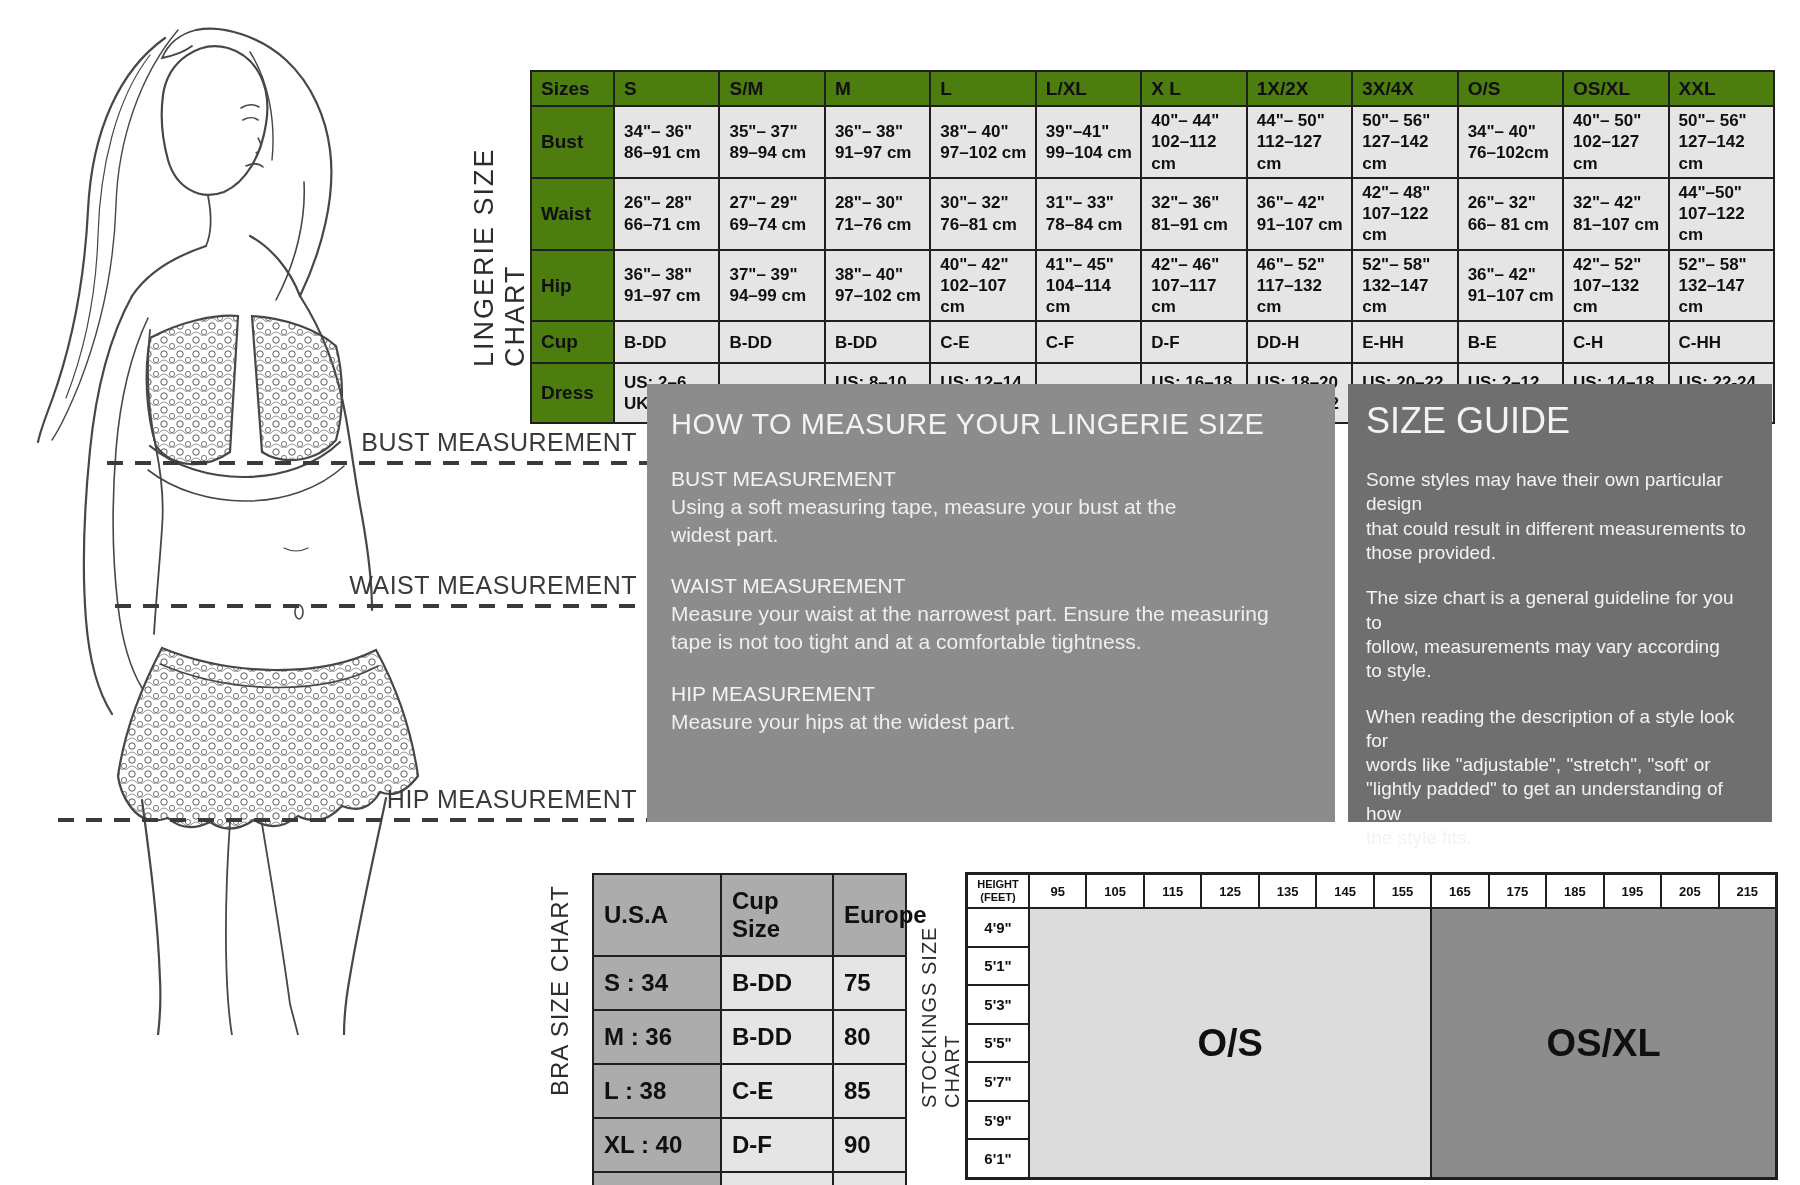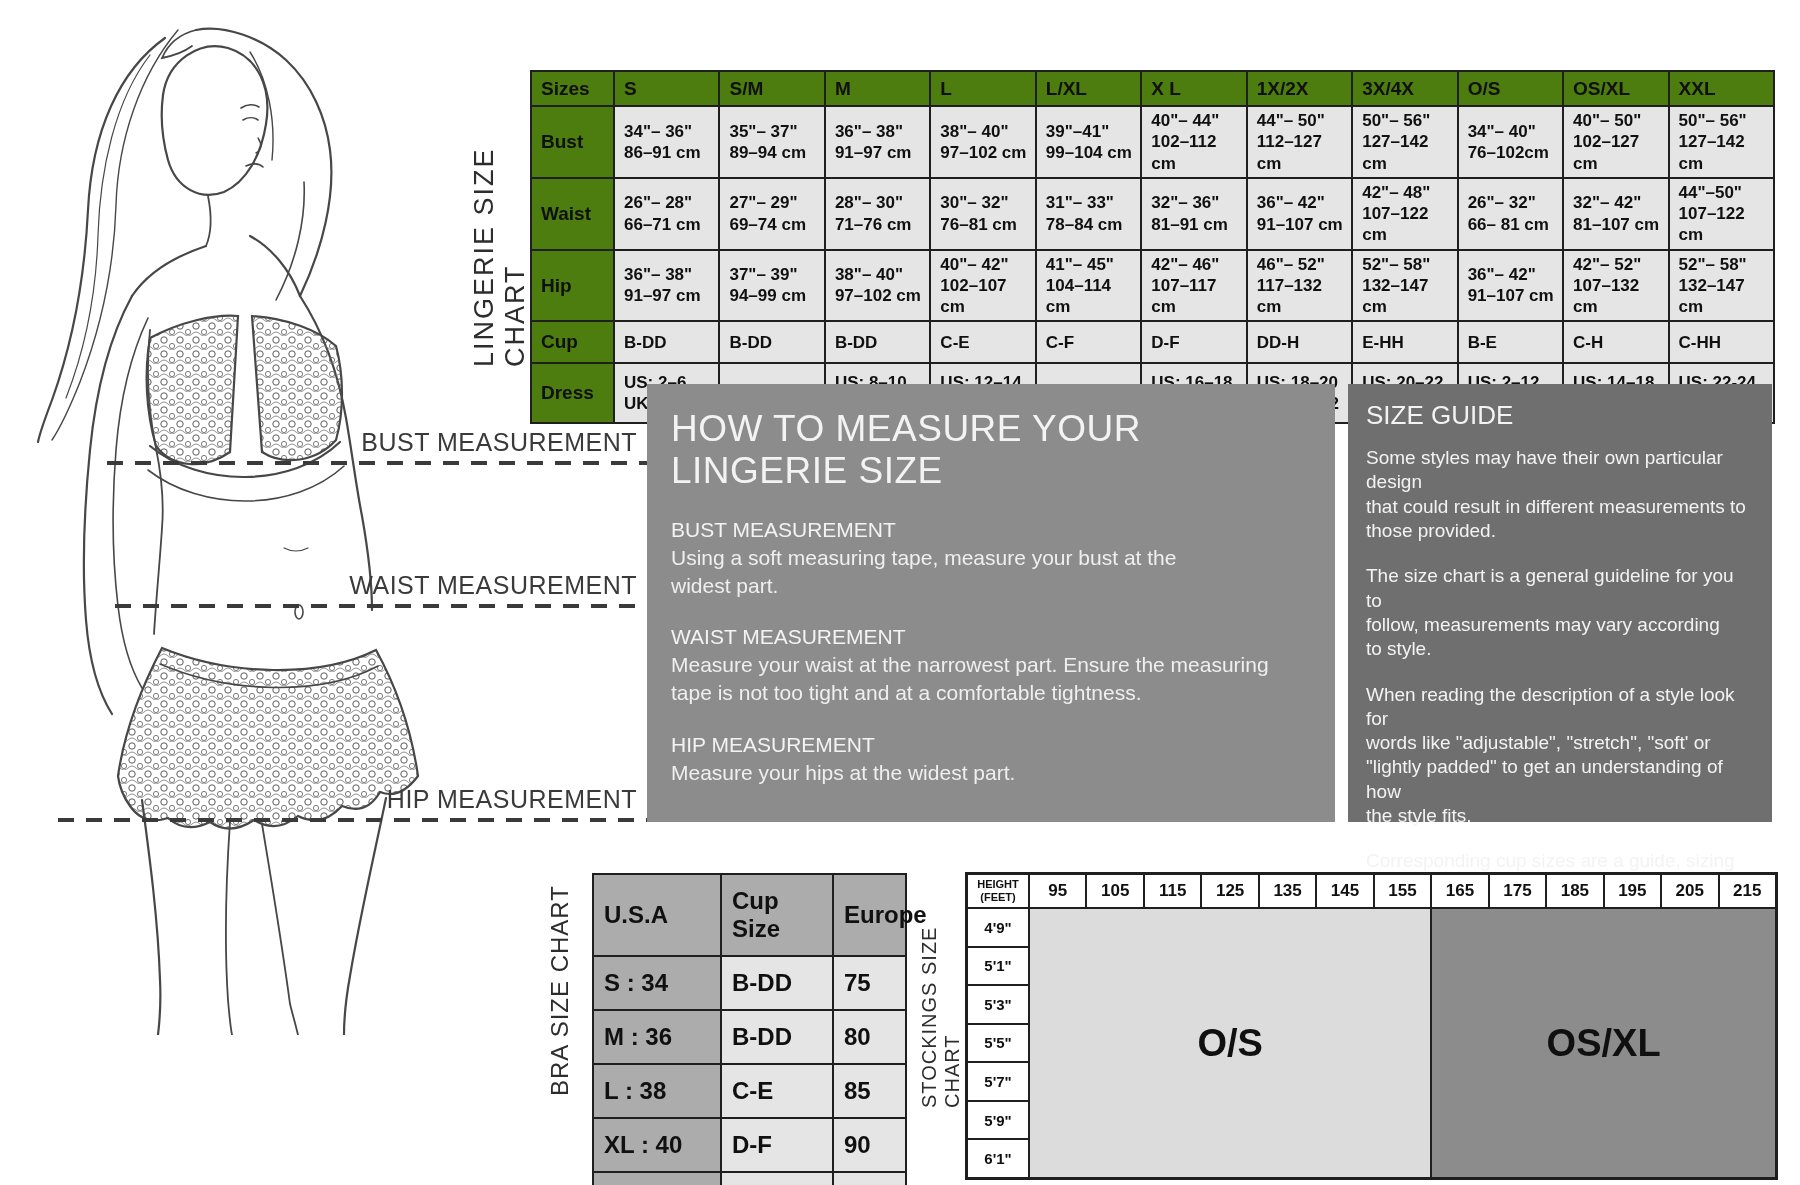--- a/index.html
+++ b/index.html
@@ -31,44 +31,44 @@
   table.lingerie{position:absolute;left:530px;top:70px;width:1245px;border-collapse:collapse;table-layout:fixed;}
   table.lingerie td{border:2px solid #1f1f1f;background:#e5e5e5;font-weight:bold;font-size:17px;
                     line-height:1.25;padding:3px 4px 3px 9px;vertical-align:middle;color:#101010;
                     white-space:pre-line;overflow:hidden;}
   table.lingerie tr.hd td, table.lingerie td.rowlab{background:#4d7c0f;font-size:19px;}
   table.lingerie col.lab{width:83px;}
 
   
   .howto{position:absolute;left:647px;top:384px;width:688px;height:438px;background:#8c8c8c;
          color:#f3f3f3;padding:20px 24px;box-sizing:border-box;}
-  .howto-title{font-size:37px;font-weight:300;letter-spacing:.5px;margin:4px 0 10px;}
+  .howto-title{font-size:29px;font-weight:300;letter-spacing:.5px;margin:4px 0 10px;}
   .howto-h{font-size:21px;font-weight:400;margin:26px 0 2px;}
   .howto-p{font-size:21px;font-weight:300;line-height:1.32;white-space:pre-line;color:#efefef;margin:0;}
 
   
   .guide{position:absolute;left:1348px;top:384px;width:424px;height:438px;background:#6f6f6f;
          color:#f3f3f3;padding:14px 18px;box-sizing:border-box;}
-  .guide-title{font-size:26px;font-weight:300;margin:2px 0 15px;}
+  .guide-title{font-size:36px;font-weight:300;margin:2px 0 26px;}
   .guide-p{font-size:19px;font-weight:300;line-height:1.28;white-space:pre-line;margin:0 0 21px;}
 
   
   table.bra{position:absolute;left:592px;top:873px;width:313px;border-collapse:collapse;table-layout:fixed;}
   table.bra td{border:2px solid #1f1f1f;background:#e5e5e5;font-weight:bold;font-size:24px;
                padding:12px 10px;height:26px;color:#101010;}
   table.bra tr.hd td, table.bra td.rowlab{background:#acacac;}
 
   
   .stk{position:absolute;left:965px;top:872px;width:813px;height:308px;display:grid;
        grid-template-columns:62px repeat(13,1fr);grid-template-rows:34px repeat(7,1fr);
        border:2px solid #1f1f1f;background:#fff;box-sizing:border-box;}
   .stk-cell{border:1px solid #1f1f1f;display:flex;align-items:center;justify-content:center;
             font-weight:bold;background:#fff;color:#101010;}
   .stk-corner{font-size:11px;line-height:1.15;text-align:center;white-space:pre-line;}
-  .stk-w{font-size:17px;}
+  .stk-w{font-size:13px;}
   .stk-h{grid-column:1;font-size:15px;}
   .stk-region{display:flex;align-items:center;justify-content:center;border:1px solid #1f1f1f;
               font-size:38px;font-weight:bold;color:#101010;}
   .stk-os{grid-column:2 / span 7;grid-row:2 / span 7;background:#dcdcdc;}
   .stk-osxl{grid-column:9 / span 6;grid-row:2 / span 7;background:#8c8c8c;}
 </style>
 </head>
 <body>
 
 <div class="canvas">

